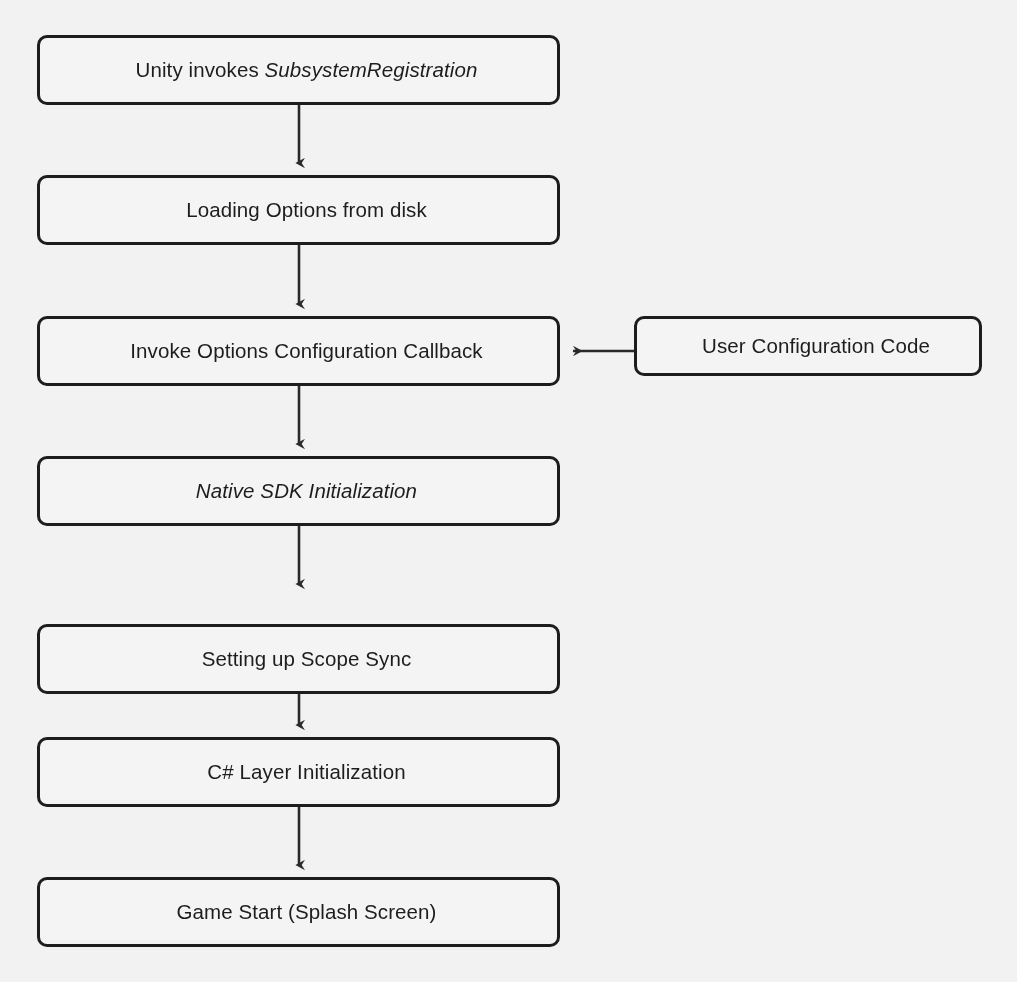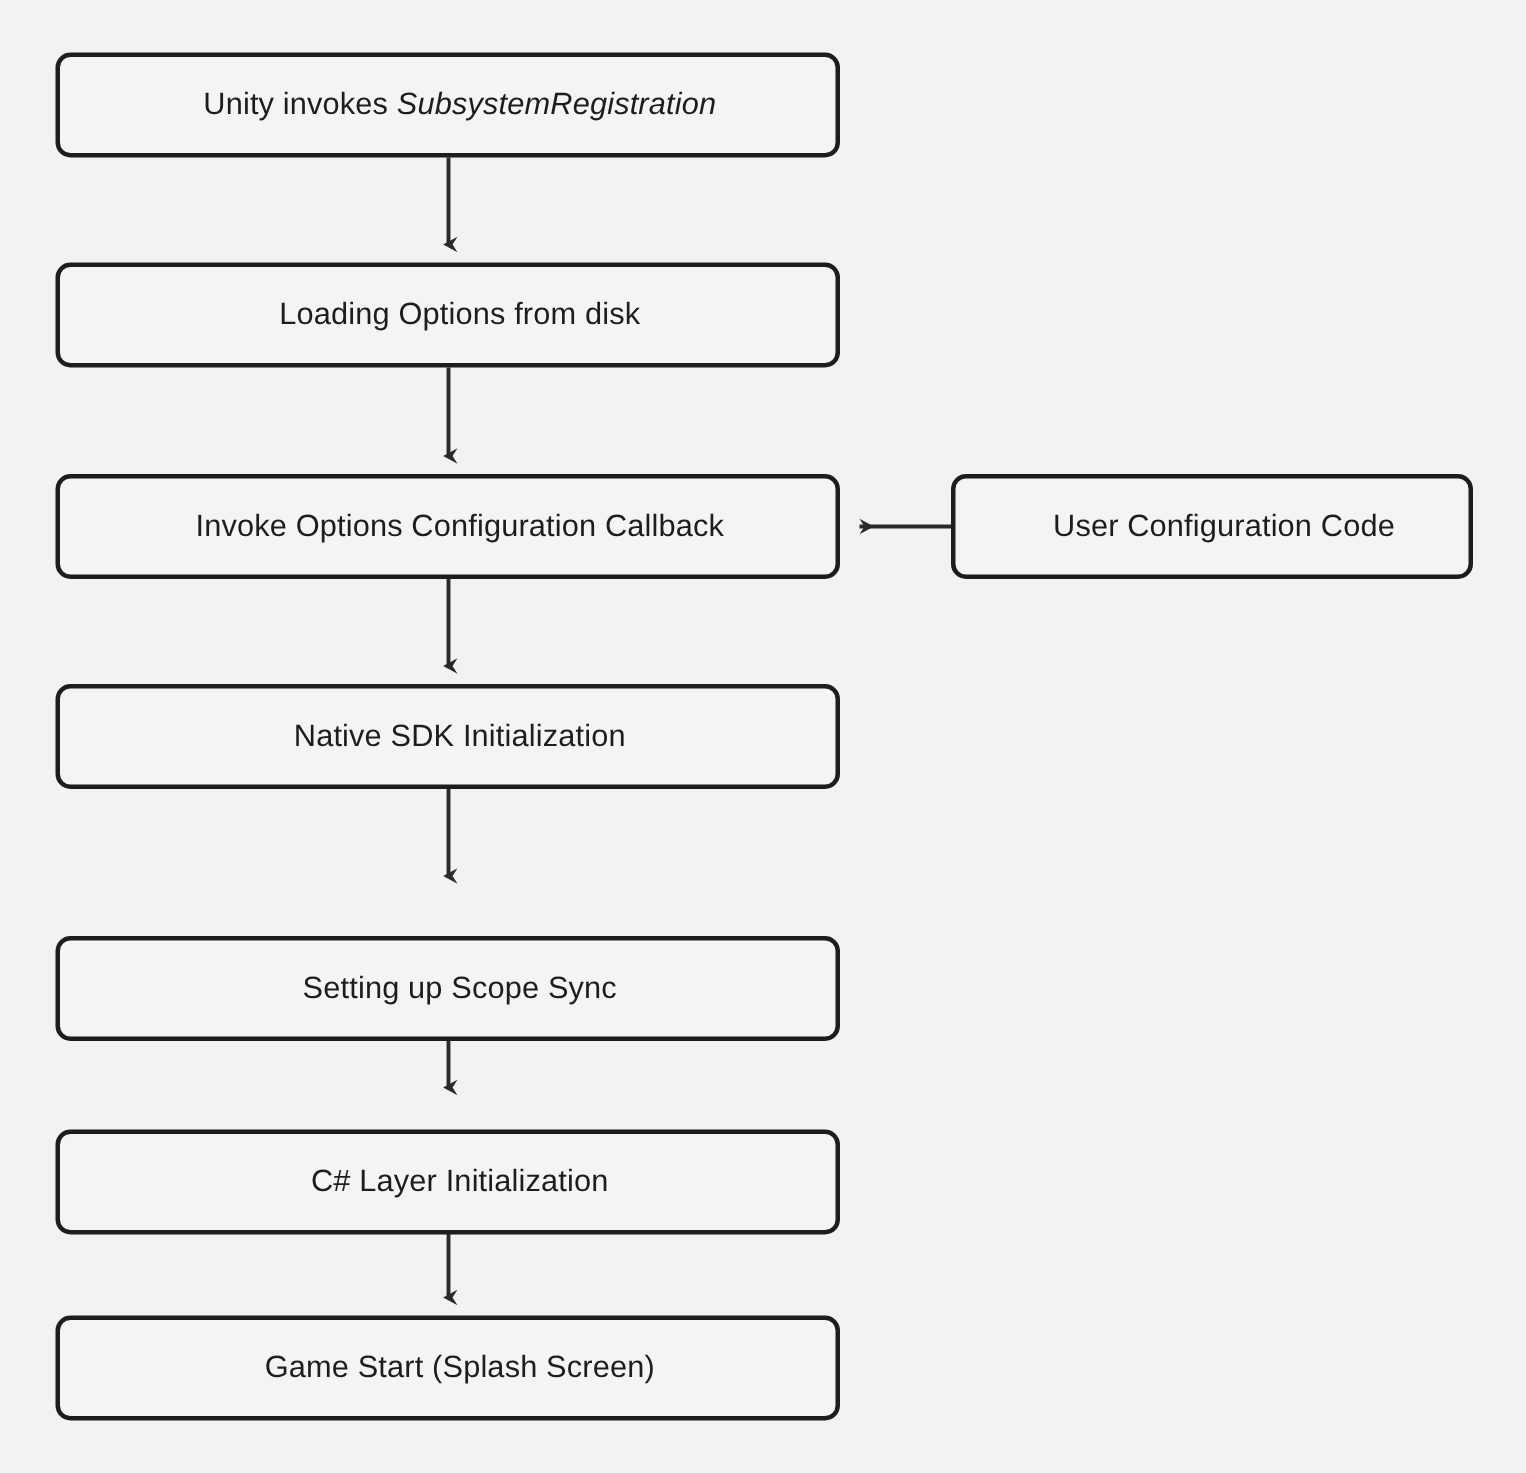--- a/index.html
+++ b/index.html
@@ -53,28 +53,28 @@
   }
   
   .col-main {
     left: 37px;
     width: 523px;
     height: 70px;
   }
   .col-side {
     left: 634px;
     width: 348px;
-    height: 70px;
+    height: 60px;
   }
   .r0 { top: 35px; }
   .r1 { top: 175px; }
   .r2 { top: 316px; }
-  .r3 { top: 456px; }
+  .r3 { top: 456px; font-style: italic; }
   .r4 { top: 596px; margin-top: 28px; }
-  .r5 { top: 753px; }
+  .r5 { top: 737px; }
   .r6 { top: 877px; }
 </style>
 </head>
 <body>
 
 <div id="diagram-root">
 
   <svg id="edge-layer" width="1017" height="982" viewBox="0 0 1017 982" xmlns="http://www.w3.org/2000/svg">
     <defs>
       <marker id="arrow-down" markerWidth="14" markerHeight="12" refX="5.2" refY="6" orient="auto" markerUnits="userSpaceOnUse">

